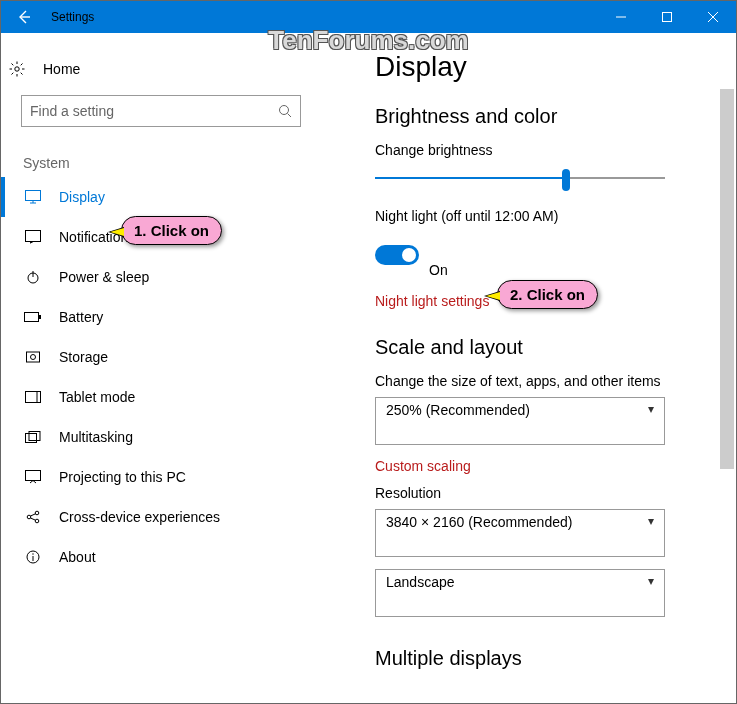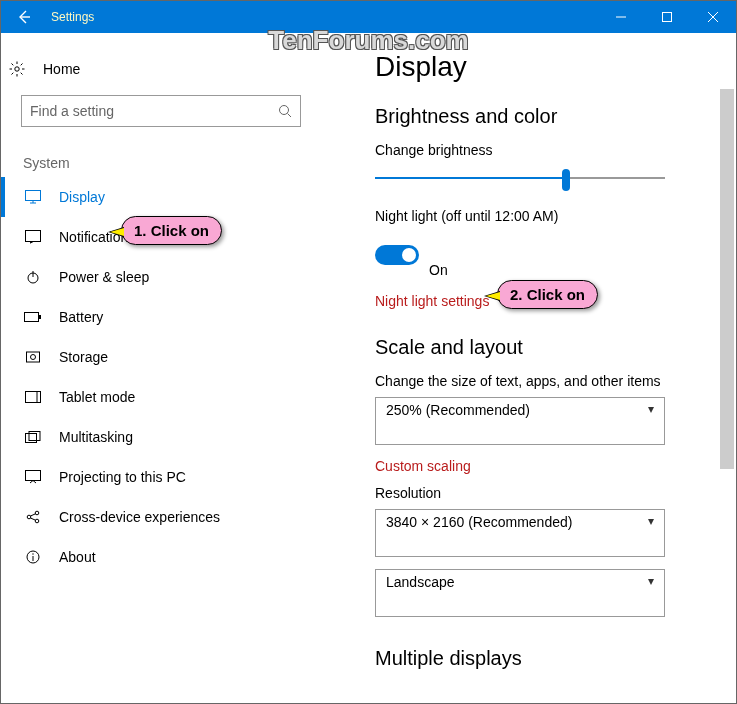--- a/index.html
+++ b/index.html
@@ -1,19 +1,19 @@
 <!DOCTYPE html>
 <html><head>
 <meta charset="utf-8">
 <style>
   * { box-sizing: border-box; margin: 0; padding: 0; font-family: "Segoe UI", Arial, sans-serif; }
   body { width: 737px; height: 704px; background: #fff; position: relative; overflow: hidden; border: 1px solid #666; }
 
   
-  .titlebar { height: 32px; background: #0078d7; color: #fef9c3; display: flex; align-items: center; position: relative; }
+  .titlebar { height: 32px; background: #0078d7; color: #000000; display: flex; align-items: center; position: relative; }
   .titlebar .back { width: 46px; height: 32px; display: flex; align-items: center; justify-content: center; }
   .titlebar .title { font-size: 12px; margin-left: 4px; }
   .titlebar .win-controls { position: absolute; right: 0; top: 0; display: flex; height: 32px; }
   .titlebar .win-controls .btn { width: 46px; height: 32px; display: flex; align-items: center; justify-content: center; }
 
   
   .watermark { position: absolute; top: 24px; left: 0; right: 0; text-align: center; font-size: 26px; font-weight: bold; color: #d9d9d9; text-shadow: -1px -1px 0 #555, 1px -1px 0 #555, -1px 1px 0 #555, 1px 1px 0 #555; pointer-events: none; z-index: 50; font-family: Arial, sans-serif; }
 
   
   .content { display: flex; height: calc(100% - 32px); position: relative; }

